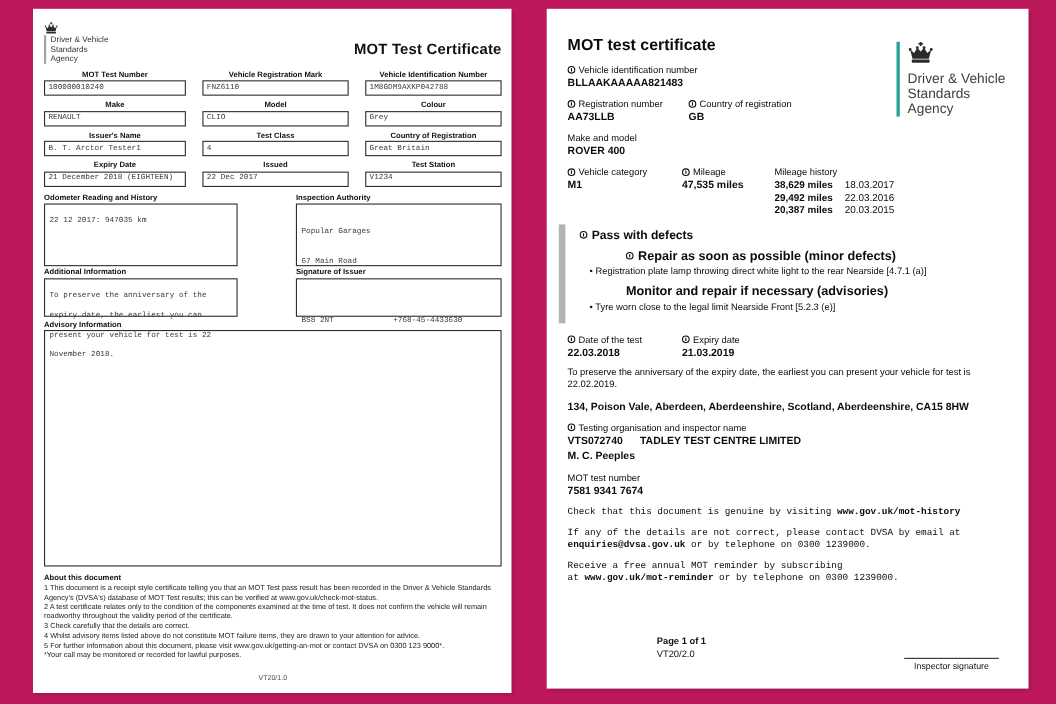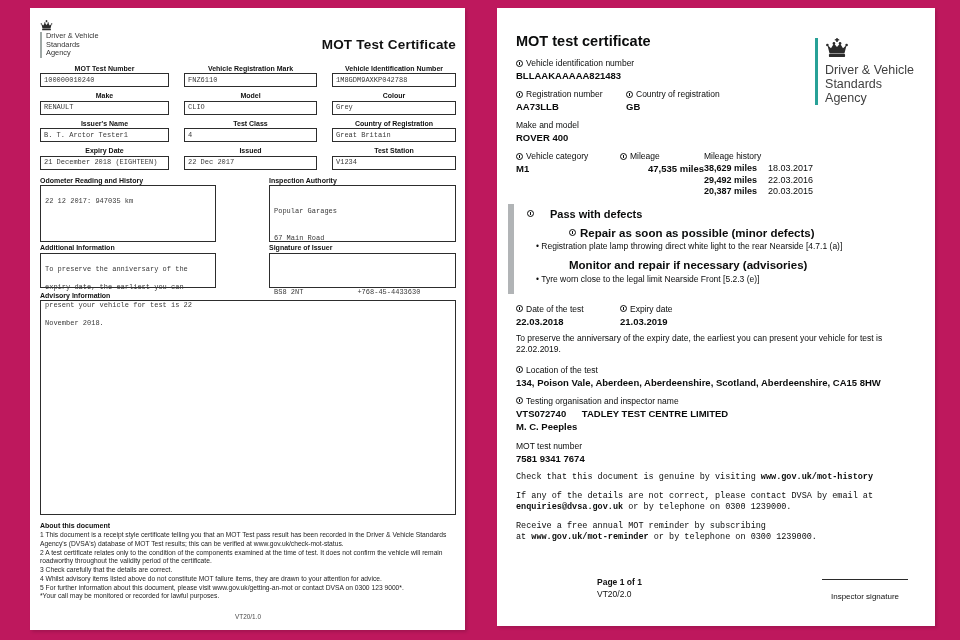--- a/index.html
+++ b/index.html
@@ -39,37 +39,37 @@
   .rdoc-inner{padding:25px 18px 0 19px;color:#0b0c0c;}
   .rlogo{position:absolute;right:21px;top:30px;border-left:3px solid #28a197;padding-left:7px;}
   .rlogo-text{font-size:12.5px;line-height:14px;color:#3f3f3f;margin-top:1px;}
   .rtitle{font-size:14.5px;font-weight:bold;margin-bottom:9px;}
   .rlabel{font-size:8.5px;display:flex;align-items:center;margin-bottom:2px;white-space:nowrap;}
   .info-icon{width:7px;height:7px;border:1px solid #0b0c0c;border-radius:50%;display:inline-block;
              position:relative;flex:none;margin-right:3px;box-sizing:border-box;}
   .info-icon::after{content:"";position:absolute;left:2px;top:1px;width:1px;height:3px;background:#0b0c0c;}
   .rvalue{font-size:9.5px;font-weight:bold;margin-bottom:8px;}
   .rrow{display:flex;}
-  .col-reg{width:110px;} .col-cat{width:104px;} .col-mil{width:84px;text-align:right;}
+  .col-reg{width:110px;} .col-cat{width:104px;} .col-mil{width:84px;}
   .hist-row{display:flex;font-size:9px;margin-bottom:1.5px;justify-content:flex-end;}
   .hist-miles{font-weight:bold;width:64px;}
   .defects{border-left:6px solid #b1b4b6;padding:4px 0 2px 13px;margin-left:-8px;margin-top:6px;margin-bottom:10px;}
-  .defect-status{font-size:11px;font-weight:bold;display:flex;align-items:center;margin-bottom:7px;gap:12px;}
+  .defect-status{font-size:11px;font-weight:bold;display:flex;align-items:center;margin-bottom:7px;}
   .defect-status .info-icon,.defect-heading .info-icon{margin-right:4px;}
   .defect-heading{font-size:11.5px;font-weight:bold;display:flex;align-items:center;margin-left:42px;}
   .defect-item{font-size:8.5px;margin:2.5px 0 8px 9px;}
   .defect-item::before{content:"\2022  ";}
   .note{font-size:8.5px;line-height:11px;max-width:412px;margin:-2px 0 10px 0;}
   .org-line{font-size:9.5px;font-weight:bold;margin-bottom:2px;}
   .org-name{margin-left:13px;}
   .rpara{font-size:8.5px;line-height:11px;margin-bottom:8px;font-family:Liberation Mono, monospace;}
   .rpara b{font-weight:bold;}
   .rfooter-page{position:absolute;left:100px;top:568px;font-size:8.5px;line-height:12px;}
   .rfooter-page .pg{font-weight:bold;}
-  .rsig{position:absolute;right:27px;top:571px;width:86px;border-top:1.5px solid #2a2a2a;padding-top:12px;
+  .rsig{position:absolute;right:27px;top:590px;width:86px;border-top:1.5px solid #2a2a2a;padding-top:2px;
         font-size:8px;text-align:center;}
   .crest{fill:#2b2b2b;}
 </style>
 </head>
 <body>
 
 <div class="canvas">
 
   <div class="doc ldoc">
     <div class="ldoc-inner">
@@ -328,24 +328,20 @@
           <div class="rlabel">
             <span class="info-icon"></span>
             <span>Expiry date</span>
           </div>
           <div class="rvalue">21.03.2019</div>
         </div>
       </div>
 
       <div class="note">To preserve the anniversary of the expiry date, the earliest you can present your vehicle for test is 22.02.2019.</div>
 
-      <div class="rlabel">
-        <span class="info-icon"></span>
-        <span>Location of the test</span>
-      </div>
       <div class="rvalue">134, Poison Vale, Aberdeen, Aberdeenshire, Scotland, Aberdeenshire, CA15 8HW</div>
 
       <div class="rlabel">
         <span class="info-icon"></span>
         <span>Testing organisation and inspector name</span>
       </div>
       <div class="org-line">
         <span>VTS072740</span>
         <span class="org-name">TADLEY TEST CENTRE LIMITED</span>
       </div>

